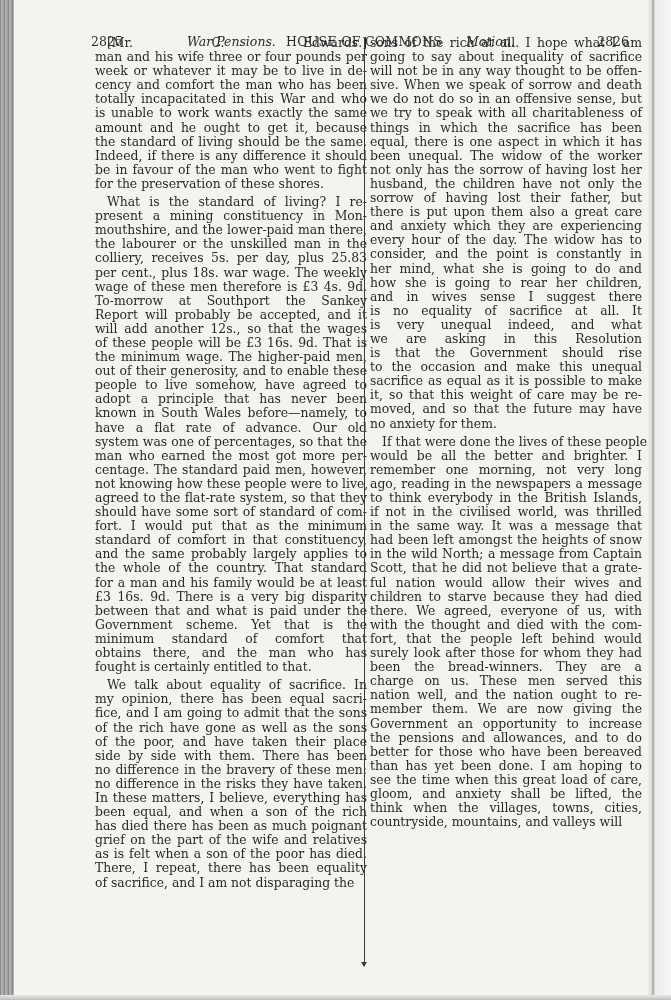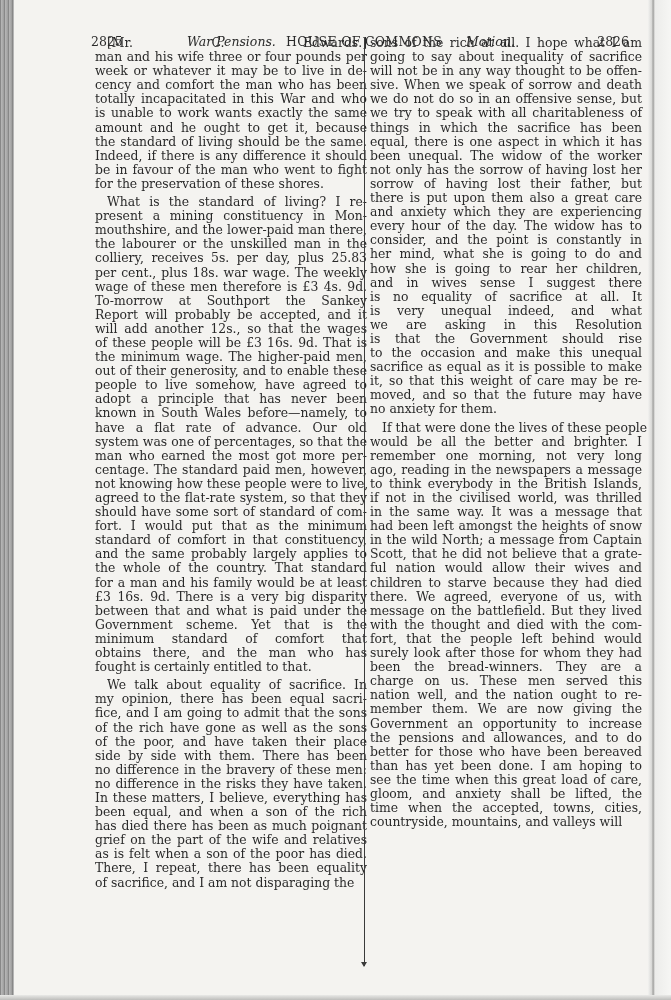--- a/index.html
+++ b/index.html
@@ -151,20 +151,21 @@
         <span class="line">sons of the rich at all. I hope what I am</span>
         <span class="line">going to say about inequality of sacrifice</span>
         <span class="line">will not be in any way thought to be offen-</span>
         <span class="line">sive. When we speak of sorrow and death</span>
         <span class="line">we do not do so in an offensive sense, but</span>
         <span class="line">we try to speak with all charitableness of</span>
         <span class="line">things in which the sacrifice has been</span>
         <span class="line">equal, there is one aspect in which it has</span>
         <span class="line">been unequal. The widow of the worker</span>
         <span class="line">not only has the sorrow of having lost her</span>
+        <span class="line">husband, the children have not only the</span>
         <span class="line">sorrow of having lost their father, but</span>
         <span class="line">there is put upon them also a great care</span>
         <span class="line">and anxiety which they are experiencing</span>
         <span class="line">every hour of the day. The widow has to</span>
         <span class="line">consider, and the point is constantly in</span>
         <span class="line">her mind, what she is going to do and</span>
         <span class="line">how she is going to rear her children,</span>
         <span class="line">and in wives sense I suggest there</span>
         <span class="line">is no equality of sacrifice at all. It</span>
         <span class="line">is very unequal indeed, and what</span>
@@ -184,31 +185,30 @@
         <span class="line">ago, reading in the newspapers a message</span>
         <span class="line">to think everybody in the British Islands,</span>
         <span class="line">if not in the civilised world, was thrilled</span>
         <span class="line">in the same way. It was a message that</span>
         <span class="line">had been left amongst the heights of snow</span>
         <span class="line">in the wild North; a message from Captain</span>
         <span class="line">Scott, that he did not believe that a grate-</span>
         <span class="line">ful nation would allow their wives and</span>
         <span class="line">children to starve because they had died</span>
         <span class="line">there. We agreed, everyone of us, with</span>
-        <span class="line">message on the battlefield. But they lived</span>
         <span class="line">with the thought and died with the com-</span>
         <span class="line">fort, that the people left behind would</span>
         <span class="line">surely look after those for whom they had</span>
         <span class="line">been the bread-winners. They are a</span>
         <span class="line">charge on us. These men served this</span>
         <span class="line">nation well, and the nation ought to re-</span>
         <span class="line">member them. We are now giving the</span>
         <span class="line">Government an opportunity to increase</span>
         <span class="line">the pensions and allowances, and to do</span>
         <span class="line">better for those who have been bereaved</span>
         <span class="line">than has yet been done. I am hoping to</span>
         <span class="line">see the time when this great load of care,</span>
         <span class="line">gloom, and anxiety shall be lifted, the</span>
-        <span class="line">time when the accepted, towns, cities,</span>
+        <span class="line">think when the villages, towns, cities,</span>
         <span class="line last">countryside, mountains, and valleys will</span>
       </div>
     </div>
 </div>
 
 </body></html>

